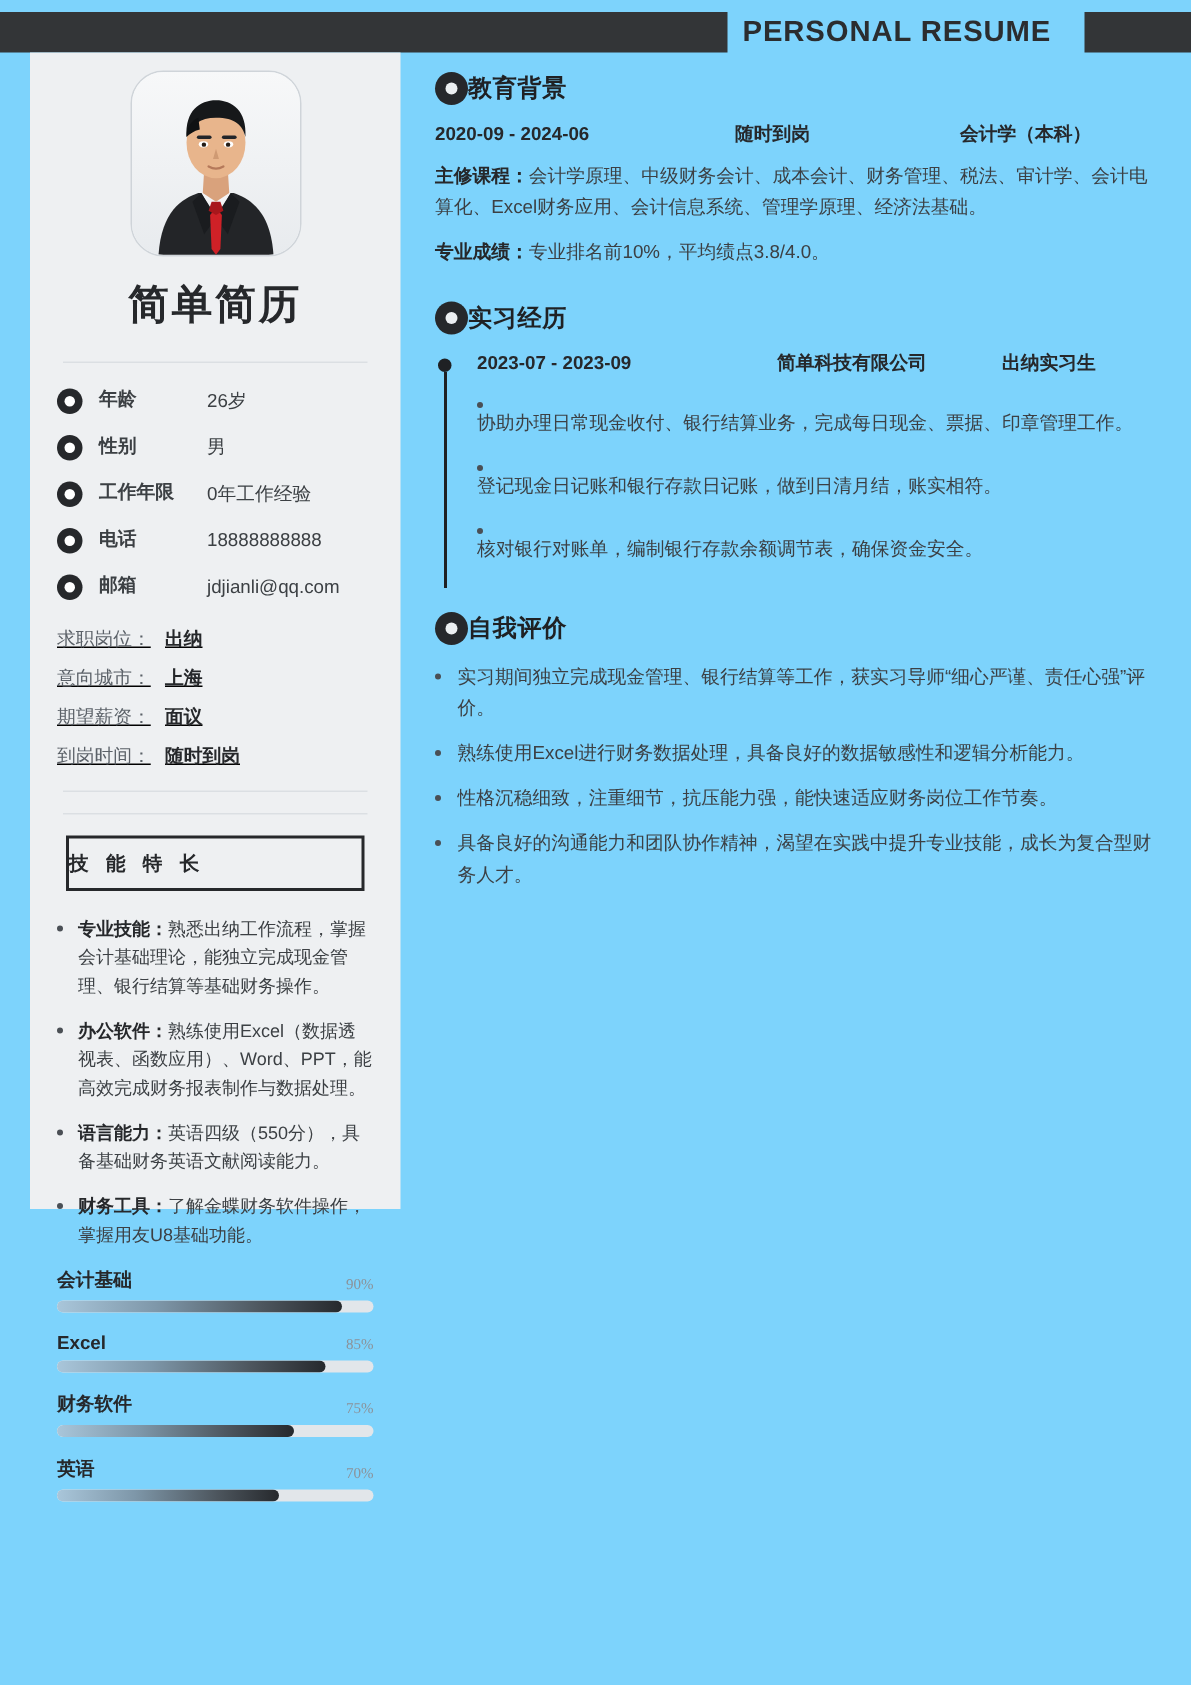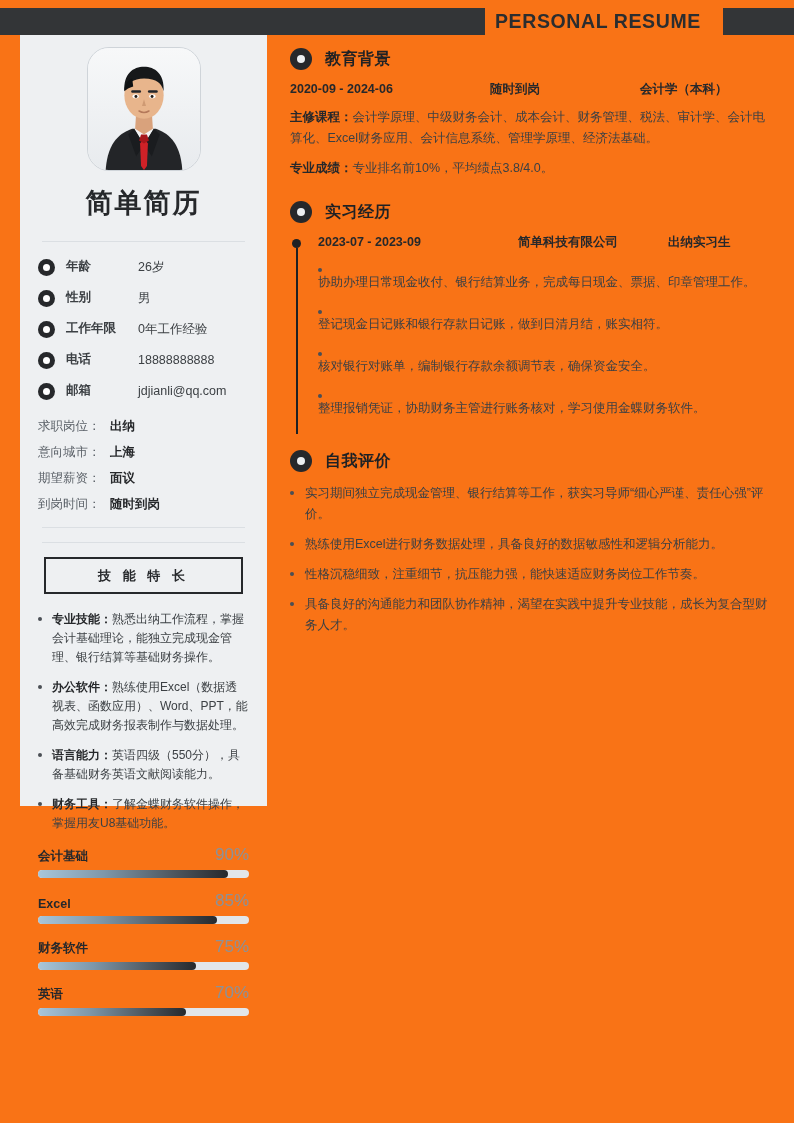--- a/index.html
+++ b/index.html
@@ -2,21 +2,21 @@
 <html><head>
 <meta charset="utf-8">
 <style>
   * { box-sizing: border-box; margin: 0; padding: 0; }
   html, body {
     width: 794px; height: 1123px;
     background: #ffffff;
     font-family: "Liberation Sans", "DejaVu Sans", sans-serif;
     overflow: hidden;
   }
-  .page { position: relative; width: 794px; height: 1123px; background: #f97316; padding-left: 14px; }
+  .page { position: relative; width: 794px; height: 1123px; background: #7dd3fc; padding-left: 14px; }
 
   
   .header { position: absolute; left: 0; top: 8px; width: 794px; height: 27px; }
   .header-bar-left  { position: absolute; left: 0;   top: 0; width: 485px; height: 27px; background: #333537; }
   .header-bar-right { position: absolute; left: 723px; top: 0; width: 71px;  height: 27px; background: #333537; }
   .header-title {
     position: absolute; left: 495px; top: 0; width: 222px; height: 27px;
     display: flex; align-items: center; justify-content: flex-start;
     font-size: 19.5px; font-weight: bold; letter-spacing: 0.6px; color: #2b2d2f;
     white-space: nowrap;
@@ -56,69 +56,69 @@
     flex: 0 0 auto; width: 72px; margin-left: 11px;
     font-size: 12.5px; font-weight: bold; color: #3c4044; line-height: 17px;
   }
   .contact-value {
     flex: 1 1 auto; font-size: 12.5px; color: #3c4044; line-height: 18px;
     word-break: break-all;
   }
 
   
   .intent-list { margin-top: 18px; }
-  .intent-row { display: flex; margin-bottom: 9px; font-size: 12.5px; line-height: 17px; }
+  .intent-row { display: flex; margin-bottom: 9px; font-size: 12.5px; line-height: 17px; text-decoration: underline; }
   .intent-label { color: #5b6168; width: 72px; flex: 0 0 auto; }
   .intent-value { color: #26282b; font-weight: bold; }
 
   .divider2 { height: 1px; background: #dbdfe3; margin: 14px 4px; }
 
   .skill-box {
     margin: 14px 6px 0 6px; border: 2px solid #26282b;
-    text-align: center; padding: 8px 0 7px 0;
+    padding: 8px 0 7px 0;
     font-size: 13px; font-weight: bold; color: #26282b; letter-spacing: 4px;
   }
 
   
   .sb-list { margin-top: 16px; }
   .sb-item { display: flex; margin-bottom: 11px; }
   .sb-dot {
     flex: 0 0 auto; width: 4px; height: 4px; border-radius: 50%;
     background: #4a4f55; margin-top: 7px; margin-right: 10px;
   }
   .sb-text { flex: 1 1 auto; font-size: 12px; line-height: 19px; color: #3c4044; }
   .sb-text b { color: #26282b; font-weight: bold; }
 
   
   .bars { margin-top: 12px; }
   .bar-block { margin-bottom: 13px; }
   .bar-head { display: flex; justify-content: space-between; align-items: flex-end; }
   .bar-name { font-size: 12.5px; font-weight: bold; color: #26282b; }
-  .bar-pct  { font-size: 17px; color: #8b9299; }
+  .bar-pct  { font-size: 10px; color: #8b9299; font-family: Liberation Serif, serif; }
   .bar-track {
     margin-top: 5px; height: 8px; border-radius: 4px; background: #e2e6ea; overflow: hidden;
   }
   .bar-fill {
     height: 100%; border-radius: 4px;
     background: linear-gradient(90deg, #a9c6da 0%, #7e97a9 35%, #4d565e 72%, #26292d 100%);
   }
 
   
   .main { position: absolute; left: 290px; top: 48px; width: 478px; }
   .section { margin-bottom: 22px; }
   .sec-head { display: flex; align-items: center; margin-bottom: 11px; }
   .sec-icon {
     width: 22px; height: 22px; border-radius: 50%; background: #26282b;
     position: relative; flex: 0 0 auto;
   }
   .sec-icon::after {
     content: ""; position: absolute; left: 7px; top: 7px;
     width: 8px; height: 8px; border-radius: 50%; background: #eceff1;
   }
-  .sec-title { margin-left: 13px; font-size: 16px; font-weight: bold; color: #1f2124; letter-spacing: 0.5px; }
+  .sec-title { font-size: 16px; font-weight: bold; color: #1f2124; letter-spacing: 0.5px; }
 
   .meta-row { display: flex; align-items: baseline; font-size: 12.5px; font-weight: bold; color: #26282b; margin-bottom: 9px; }
   .meta-date { width: 200px; flex: 0 0 auto; }
   .meta-org  { width: 150px; flex: 0 0 auto; }
   .meta-role { flex: 1 1 auto; text-align: left; }
 
   .para { font-size: 12.5px; line-height: 21px; color: #3c4044; margin-bottom: 9px; }
   .para b { color: #26282b; font-weight: bold; }
 
   
@@ -362,24 +362,20 @@
                   <div class="bl-text">协助办理日常现金收付、银行结算业务，完成每日现金、票据、印章管理工作。</div>
                 </div>
                 <div class="bl-item">
                   <div class="bl-dot"></div>
                   <div class="bl-text">登记现金日记账和银行存款日记账，做到日清月结，账实相符。</div>
                 </div>
                 <div class="bl-item">
                   <div class="bl-dot"></div>
                   <div class="bl-text">核对银行对账单，编制银行存款余额调节表，确保资金安全。</div>
                 </div>
-                <div class="bl-item">
-                  <div class="bl-dot"></div>
-                  <div class="bl-text">整理报销凭证，协助财务主管进行账务核对，学习使用金蝶财务软件。</div>
-                </div>
               </div>
           </div>
         </div>
       </div>
     </div>
 
     <div class="section">
       <div class="sec-head">
         <div class="sec-icon"></div>
         <div class="sec-title">自我评价</div>

